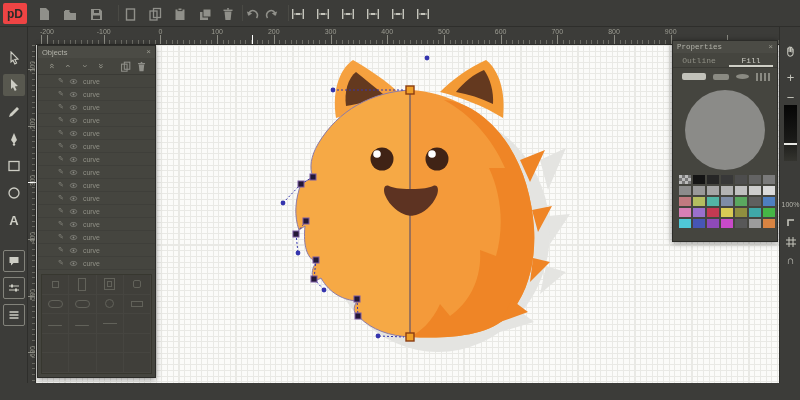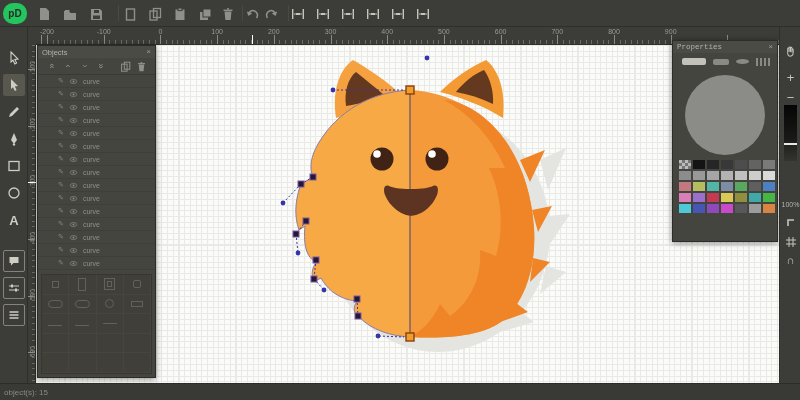--- a/index.html
+++ b/index.html
@@ -3,22 +3,22 @@
 <meta charset="utf-8">
 <style>
   html,body{margin:0;padding:0;background:#222;}
   #app{position:relative;width:800px;height:400px;overflow:hidden;background:#3c3c39;
        font-family:"Liberation Sans",sans-serif;color:#9c9c93;}
   #app *{box-sizing:border-box;}
   .abs{position:absolute;}
 
   
   .top-toolbar{left:0;top:0;width:800px;height:27px;background:#3c3c39;border-bottom:1px solid #2e2e2b;display:flex;align-items:center;}
-  .logo{position:absolute;left:3px;top:3px;width:24px;height:21px;background:#22c55e;color:#2b2b28;
-        font-size:10px;font-weight:bold;display:flex;align-items:center;justify-content:center;border-radius:10px;}
+  .logo{position:absolute;left:3px;top:3px;width:24px;height:21px;background:#ef4444;color:#2b2b28;
+        font-size:12px;font-weight:bold;display:flex;align-items:center;justify-content:center;border-radius:2px;}
   .tbtn{position:absolute;top:4px;width:22px;height:19px;display:flex;align-items:center;justify-content:center;border-radius:2px;}
   .tbtn svg{display:block;}
   .sep{position:absolute;top:5px;width:1px;height:16px;background:#4a4a45;}
 
   
   .hruler{left:36px;top:27px;width:743px;height:18px;background:#3c3c39;border-bottom:1px solid #2e2e2b;overflow:hidden;}
   .hruler .minor{position:absolute;left:0;bottom:0;width:100%;height:4px;
       background:repeating-linear-gradient(to right,#6d6d66 0 1px,transparent 1px 5.67px);background-position-x:11px;}
   .hruler .major{position:absolute;left:0;bottom:0;width:100%;height:9px;
       background:repeating-linear-gradient(to right,#8b8b83 0 1px,transparent 1px 56.7px);background-position-x:11px;}
@@ -582,20 +582,24 @@
           <div class="lib-cell"></div>
         </div>
     </div>
   </div>
 
   <div class="abs panel props-panel">
     <div class="panel-head">
       <span>Properties</span>
       <span class="panel-close">×</span>
     </div>
+    <div class="tabs">
+      <div class="tab">Outline</div>
+      <div class="tab active">Fill</div>
+    </div>
     <div class="fill-styles">
       <div class="fs-wide"></div>
       <div class="fs-med"></div>
       <div class="fs-ellipse"></div>
       <div class="fs-bars">
           <i></i>
           <i></i>
           <i></i>
           <i></i>
         </div>
@@ -668,17 +672,14 @@
         </svg>
     </div>
     <div class="rt-btn" style="top:206px">
       <svg width="12" height="12" viewBox="0 0 12 12">
           <path d="M1 4h10M1 8h10M4 1v10M8 1v10" stroke="#c5c5bc" stroke-width="1"></path>
         </svg>
     </div>
     <div class="rt-btn" style="top:224px;font-size:11px;font-weight:bold">∩</div>
   </div>
 
-  <div class="abs status-bar">
-    <span class="status-text">object(s): 15</span>
-  </div>
 
 </div>
 
 </body></html>

